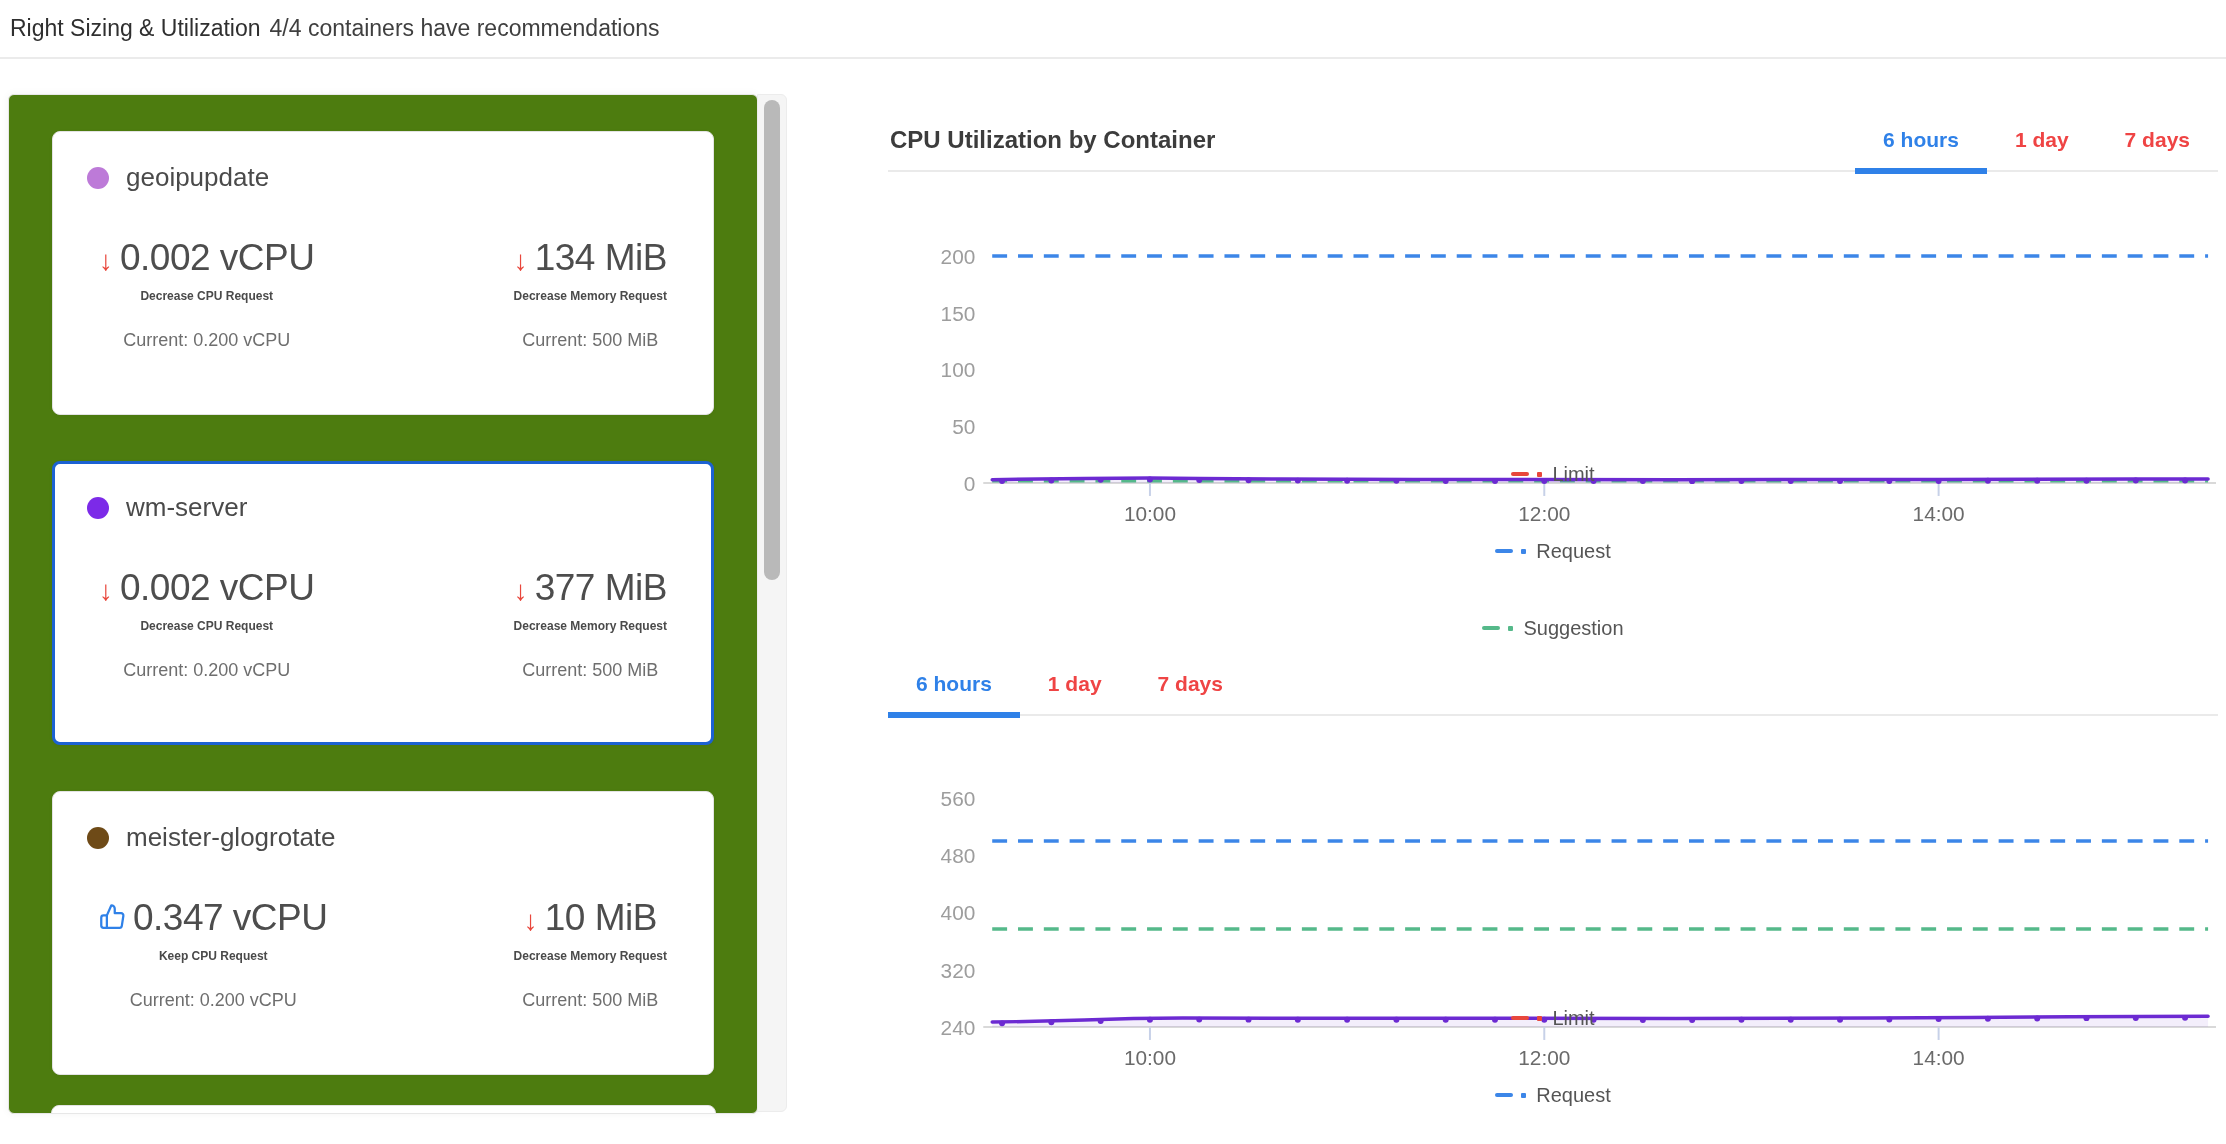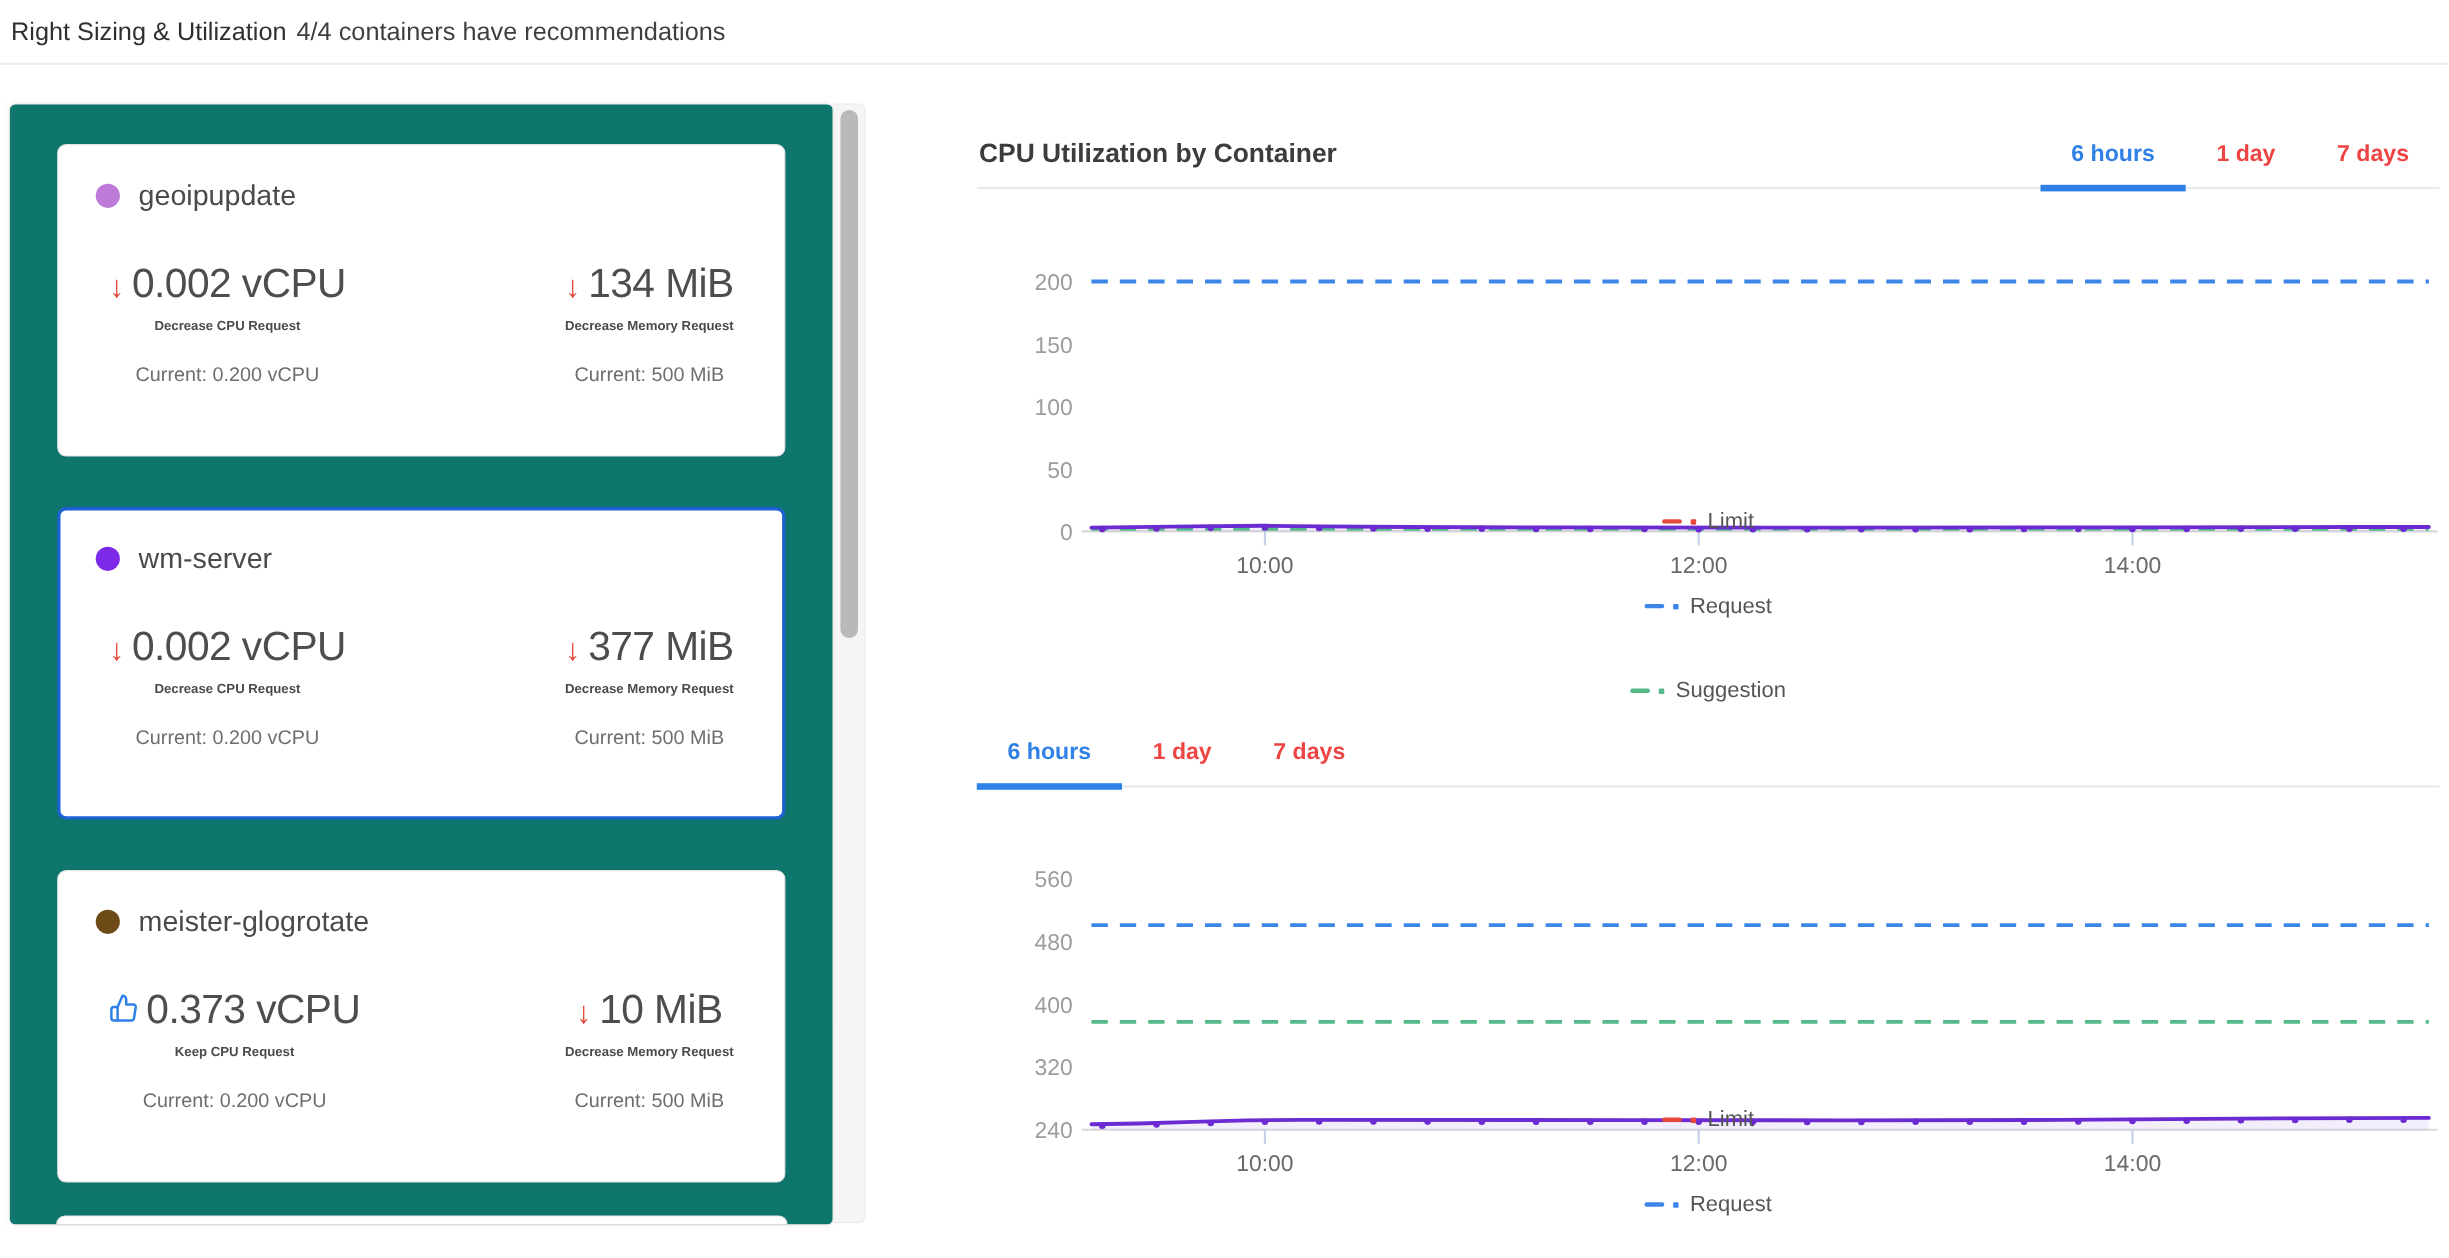--- a/index.html
+++ b/index.html
@@ -6,21 +6,21 @@
   #app{position:relative;width:2226px;height:1144px;background:#fff;overflow:hidden;
        font-family:"Liberation Sans",sans-serif;color:#4a4a4a;}
 
   
   .top-header{position:absolute;left:10px;top:0;height:57px;display:flex;align-items:center;gap:9px;}
   .ph-title{font-size:23px;font-weight:400;color:#2f2f2f;}
   .ph-sub{font-size:23px;font-weight:400;color:#3f3f3f;}
   .header-divider{position:absolute;left:0;top:57px;width:2226px;height:2px;background:#ebebeb;}
 
   
-  .sidebar-panel{position:absolute;left:8px;top:94px;width:748px;height:1018px;background:#0f766e;
+  .sidebar-panel{position:absolute;left:8px;top:94px;width:748px;height:1018px;background:#4d7c0f;
     border:1px solid #e7e7e7;border-radius:6px;box-shadow:0 0 8px rgba(0,0,0,0.05);overflow:hidden;}
   .cards{position:absolute;left:0;top:0;right:0;padding:36px 43px;display:flex;flex-direction:column;gap:46px;}
   .card{box-sizing:border-box;min-height:284px;background:#fff;border:1px solid #e3e3e3;border-radius:8px;
     padding:30px 34px 30px;box-shadow:0 1px 4px rgba(0,0,0,0.04);cursor:pointer;}
   .card.selected{border:3px solid #1c62d2;padding:28px 32px 28px;}
   .card-name-row{display:flex;align-items:center;gap:17px;}
   .dot{width:22px;height:22px;border-radius:50%;flex:0 0 auto;}
   .cname{font-size:26px;color:#4a4a4a;}
   .metrics{display:flex;justify-content:space-between;margin-top:44px;padding:0 12px;}
   .metric{display:flex;flex-direction:column;align-items:center;}
@@ -125,21 +125,21 @@
           </div>
           <div class="metrics">
             <div class="metric">
               <div class="value-row">
                 <span class="icon-thumb">
                   <svg width="27" height="27" viewBox="0 0 24 24" fill="none" stroke="#2f81e8" stroke-width="2" stroke-linecap="round" stroke-linejoin="round">
                     <path d="M14 9V5a3 3 0 0 0-3-3l-4 9v11h11.28a2 2 0 0 0 2-1.7l1.38-9a2 2 0 0 0-2-2.3z"></path>
                     <path d="M7 22H4a2 2 0 0 1-2-2v-7a2 2 0 0 1 2-2h3"></path>
                   </svg>
                 </span>
-                <span class="mval">0.373 vCPU</span>
+                <span class="mval">0.347 vCPU</span>
               </div>
               <div class="action">Keep CPU Request</div>
               <div class="current">Current: 0.200 vCPU</div>
             </div>
             <div class="metric">
               <div class="value-row">
                 <span class="icon-arr">↓</span>
                 <span class="mval">10 MiB</span>
               </div>
               <div class="action">Decrease Memory Request</div>

